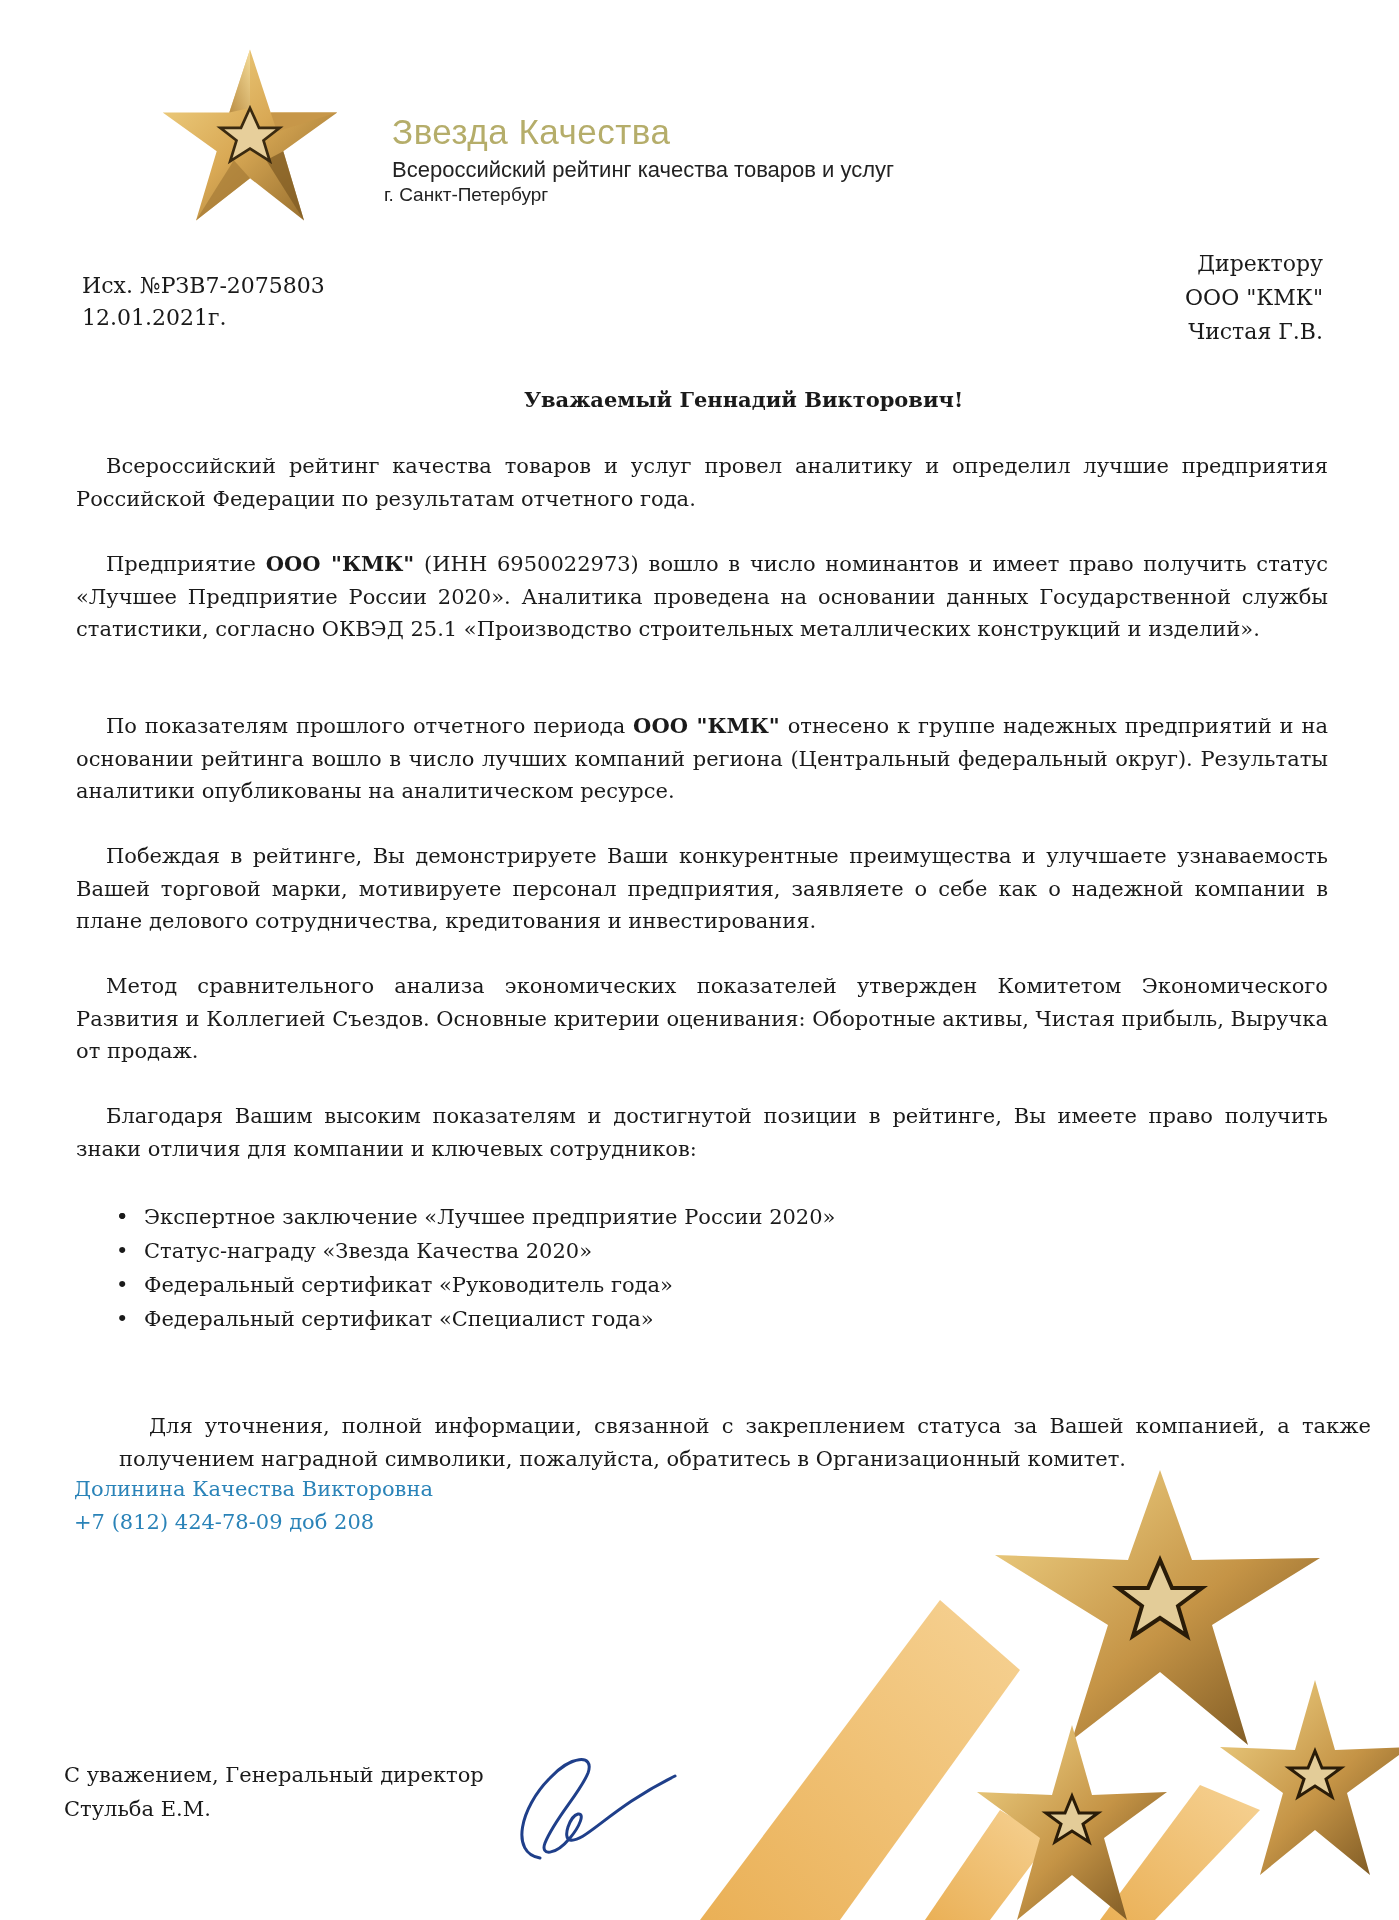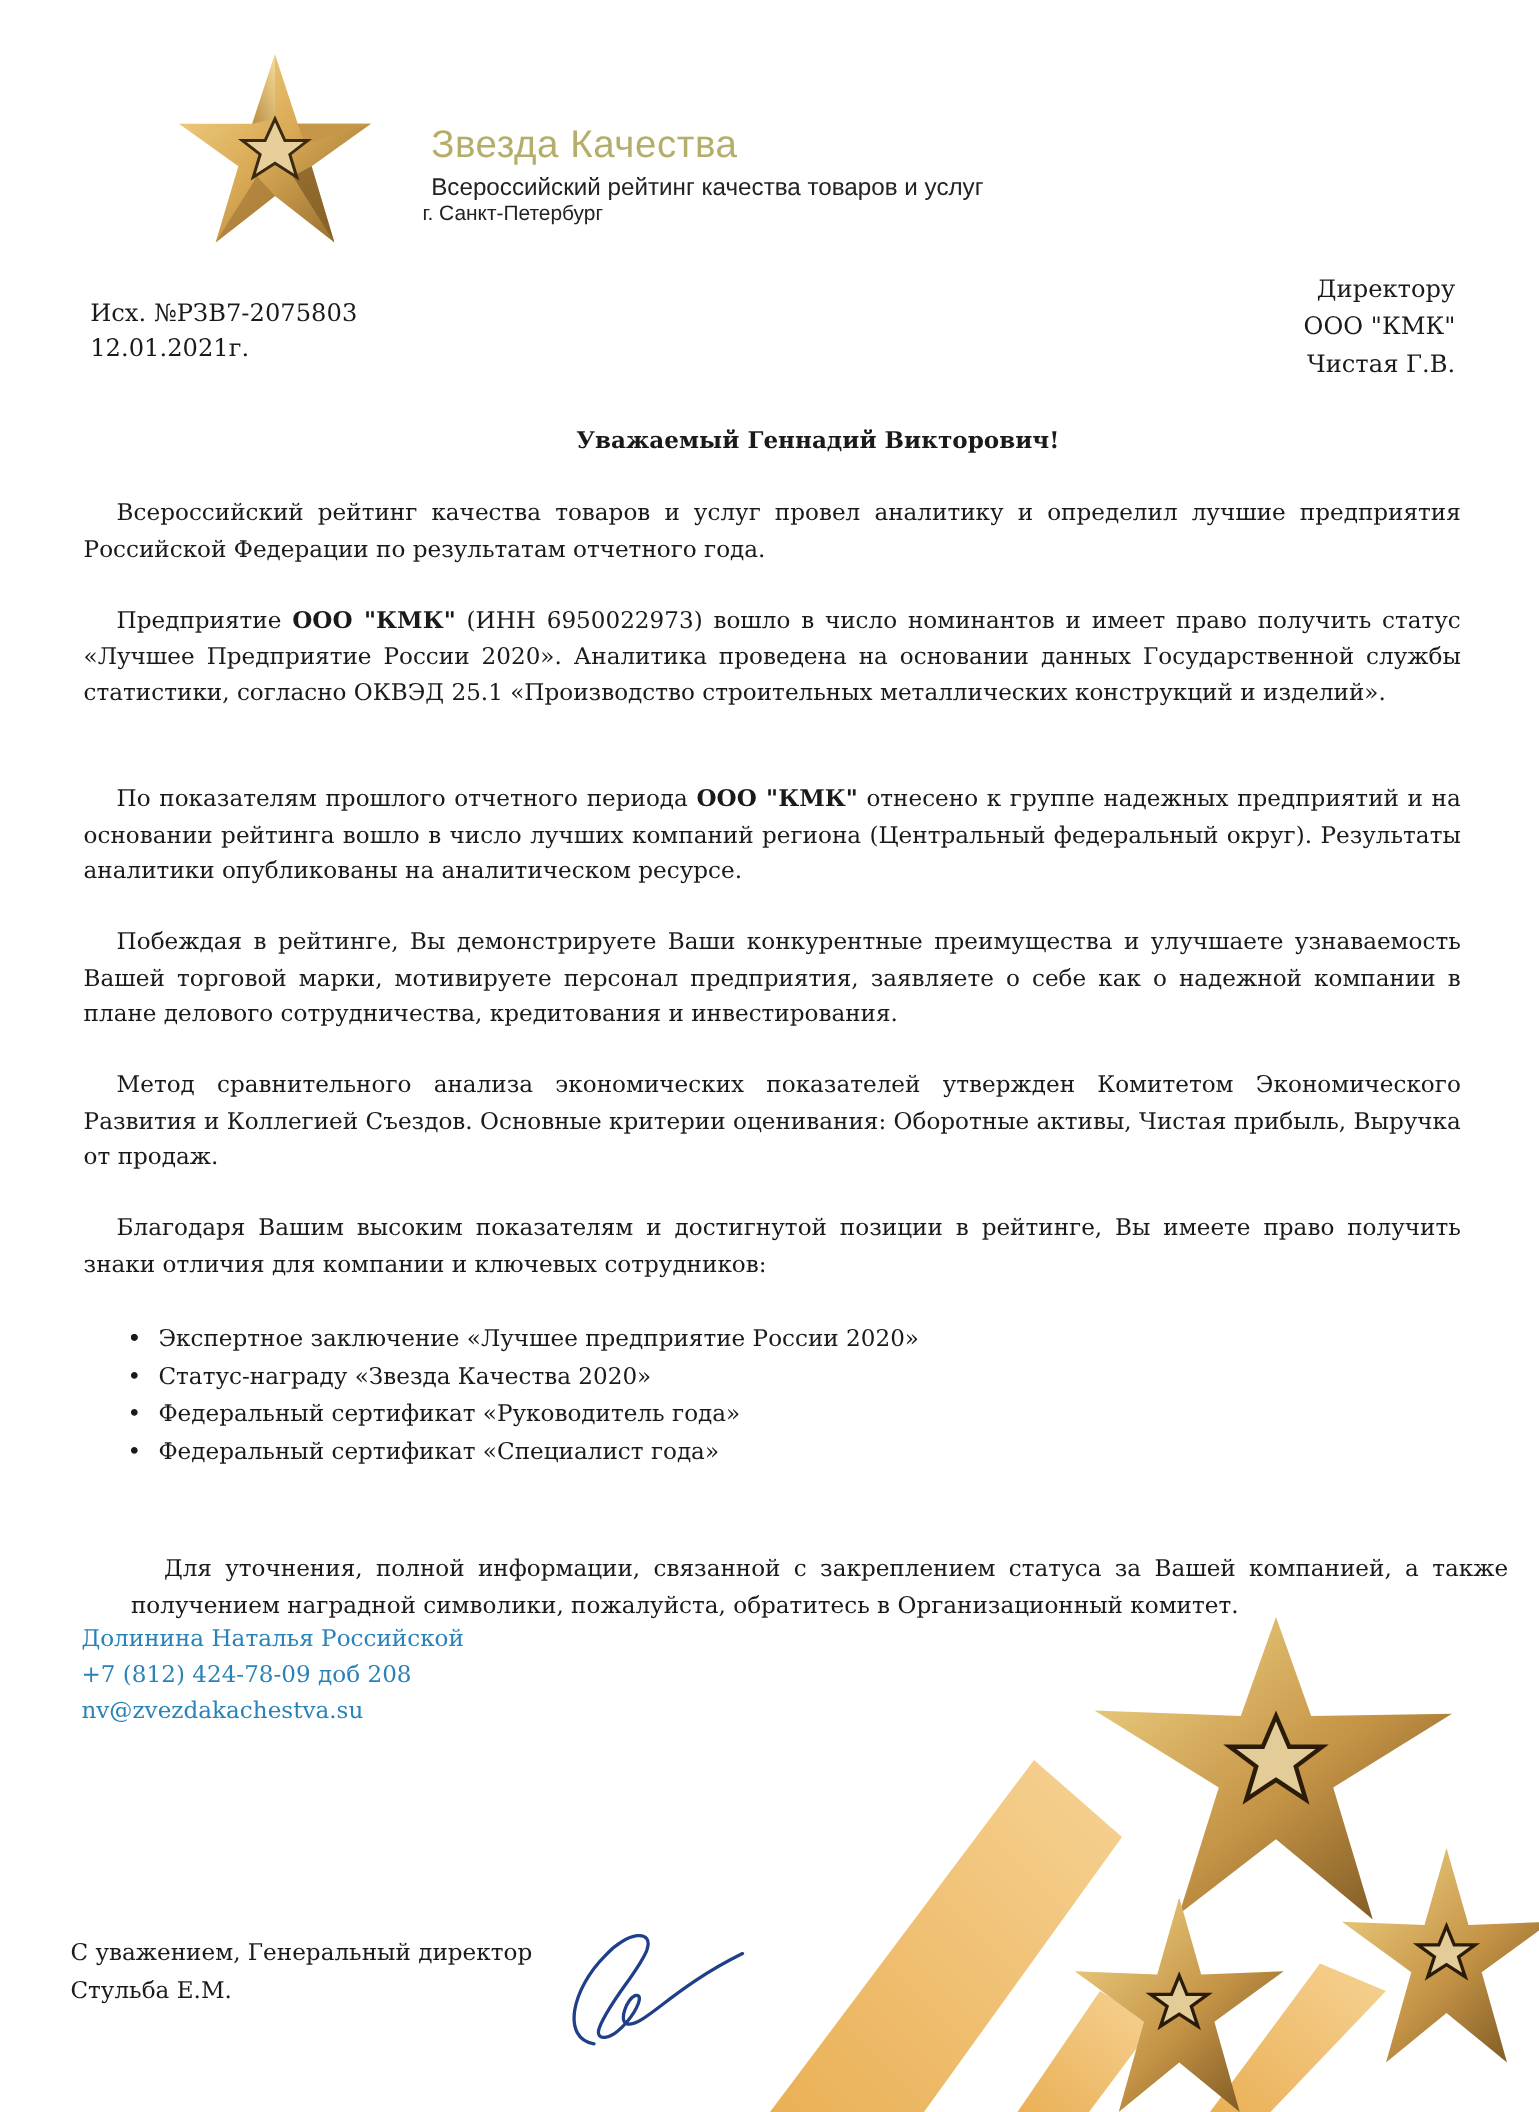--- a/index.html
+++ b/index.html
@@ -106,23 +106,22 @@
   <li><span class="bullet">•</span><span>Статус-награду «Звезда Качества 2020»</span></li>
   <li><span class="bullet">•</span><span>Федеральный сертификат «Руководитель года»</span></li>
   <li><span class="bullet">•</span><span>Федеральный сертификат «Специалист года»</span></li>
 </ul>
 
 <div id="p7" class="abs body-text">
   <p>Для уточнения, полной информации, связанной с закреплением статуса за Вашей компанией, а также получением наградной символики, пожалуйста, обратитесь в Организационный комитет.</p>
 </div>
 
 <div class="abs contact">
-  <div>Долинина Наталья Российской</div>
+  <div>Долинина Качества Викторовна</div>
   <div>+7 (812) 424-78-09 доб 208</div>
-  <div><a href="#">nv@zvezdakachestva.su</a></div>
 </div>
 
 <div class="abs sign">
   <div>С уважением, Генеральный директор</div>
   <div>Стульба Е.М.</div>
 </div>
 
 <svg id="signature" class="abs" viewBox="0 0 200 120">
   <path d="M40,110 C10,105 20,60 50,30 C70,8 95,5 88,25 C80,45 55,70 45,95 C40,108 55,108 70,90 C80,78 85,65 78,66 C70,68 62,90 70,92 C85,95 110,60 175,28" fill="none" stroke="#1f3f8a" stroke-width="3" stroke-linecap="round"></path>
 </svg>

